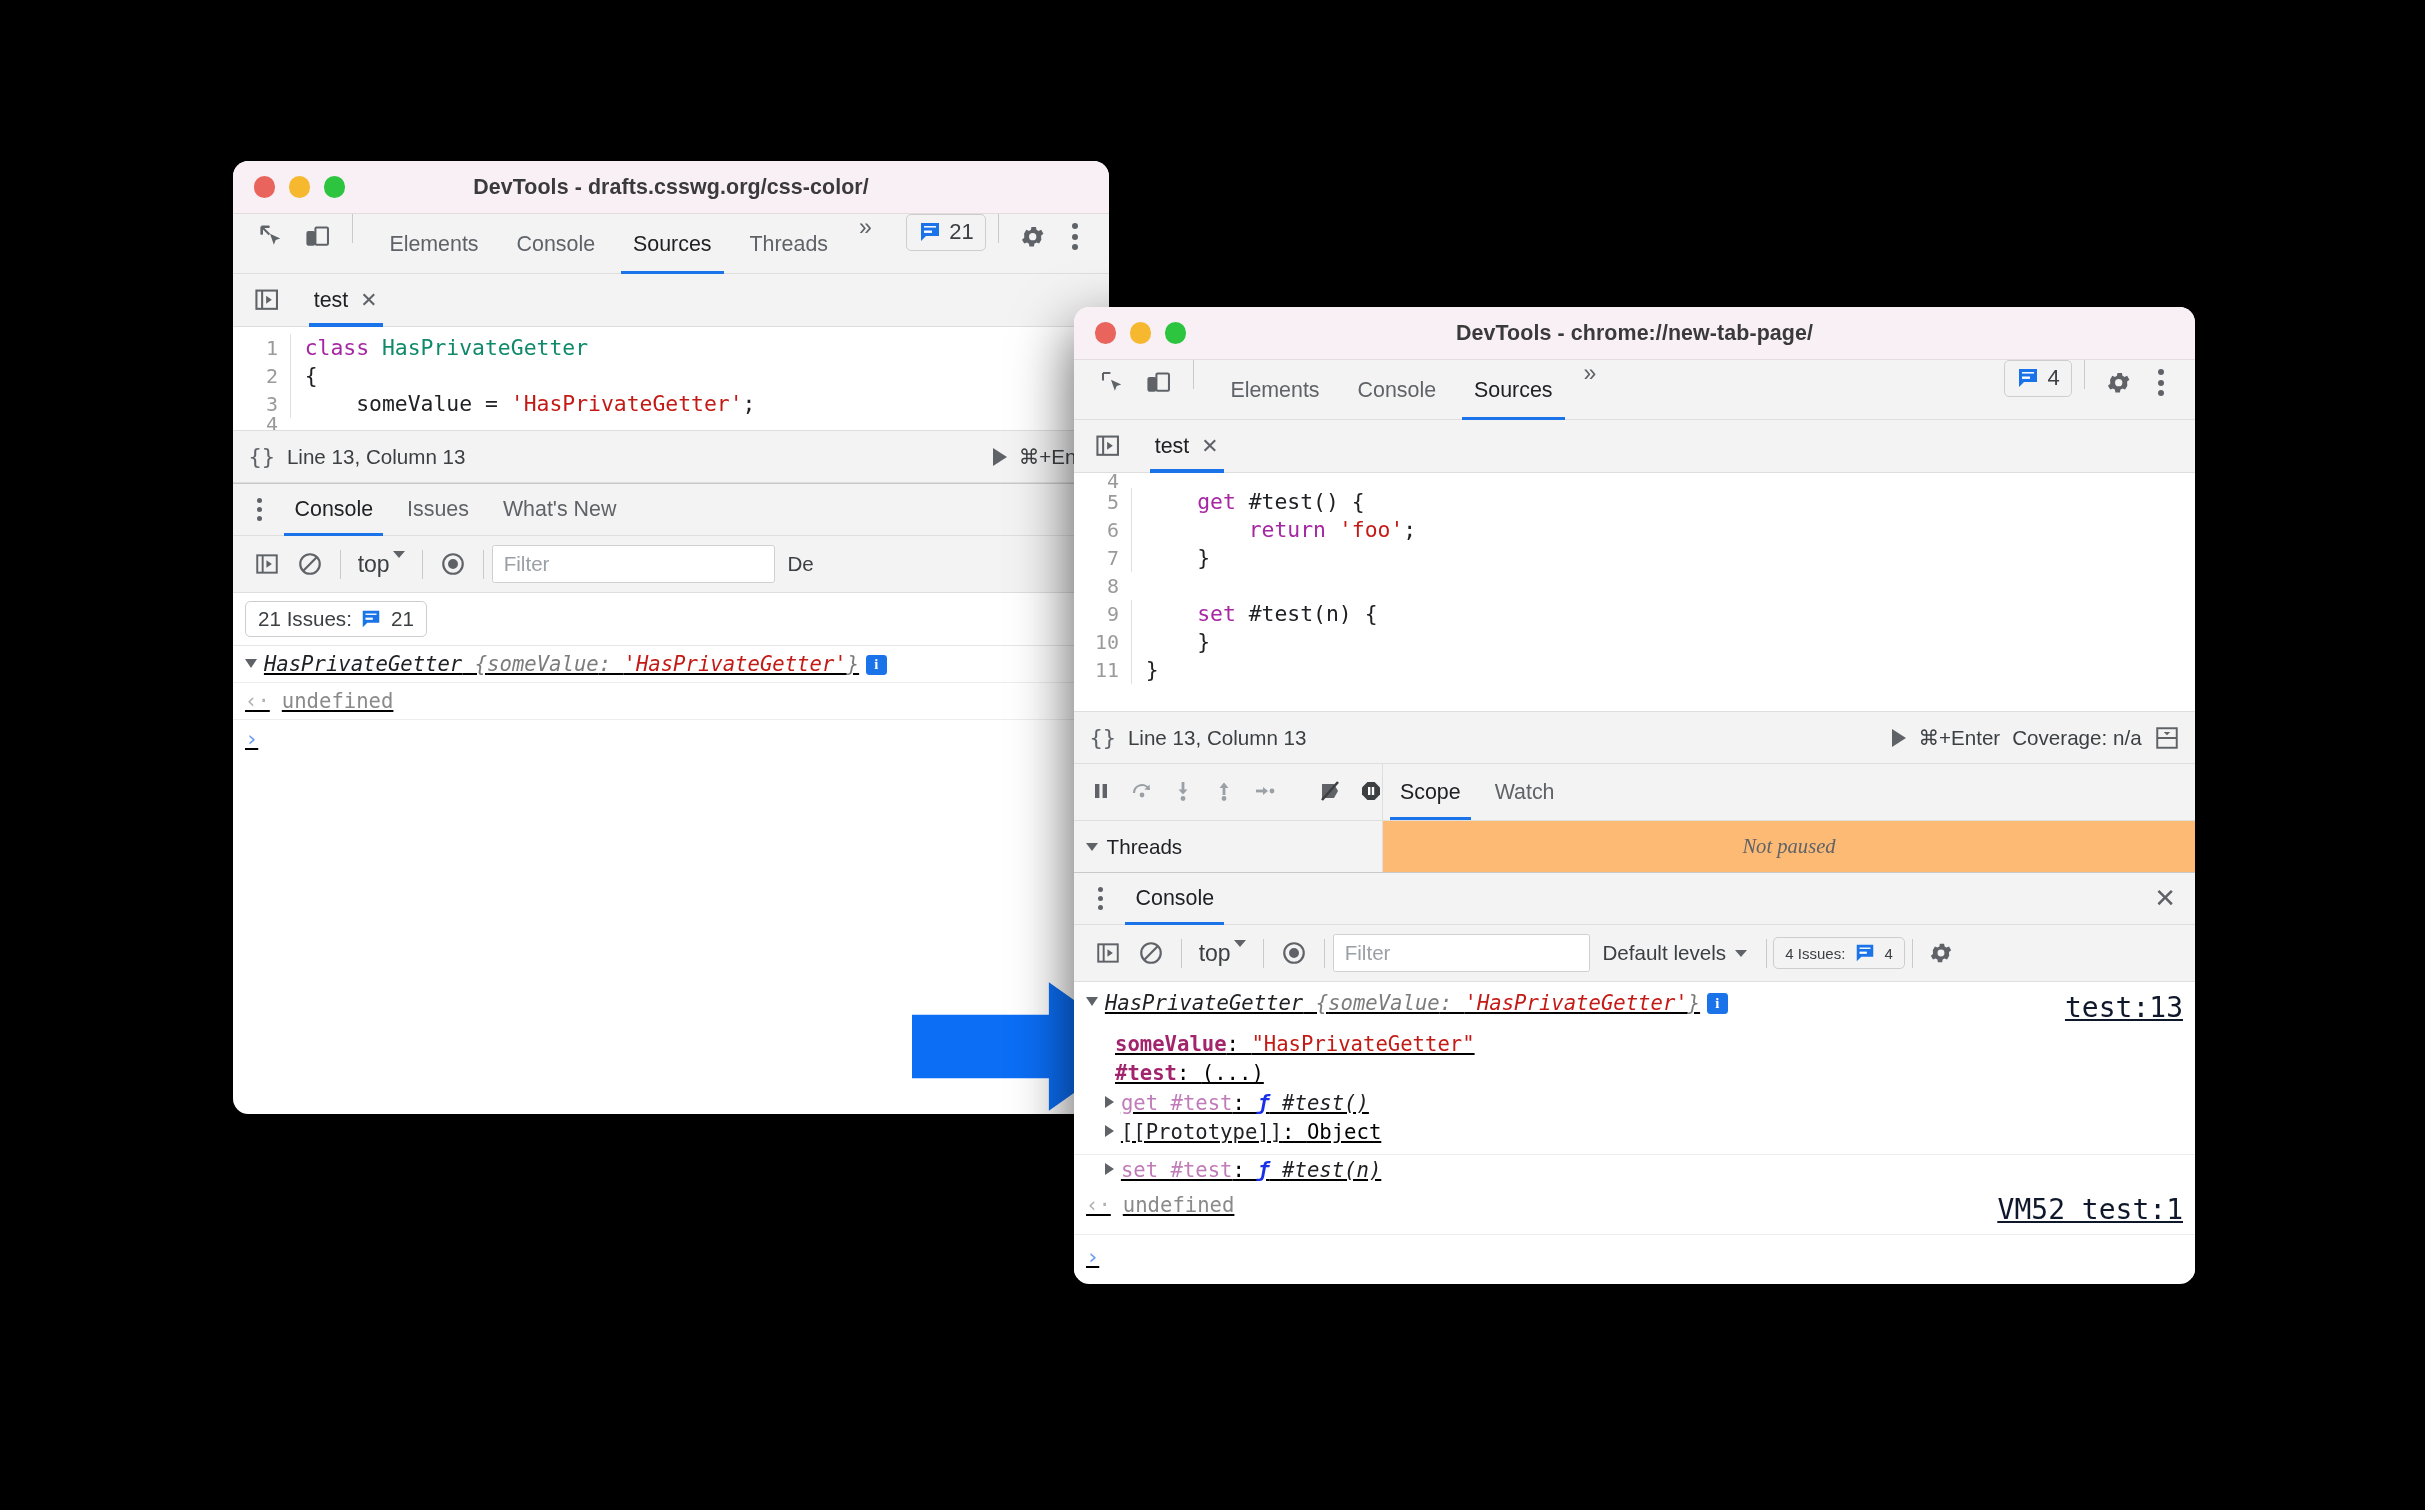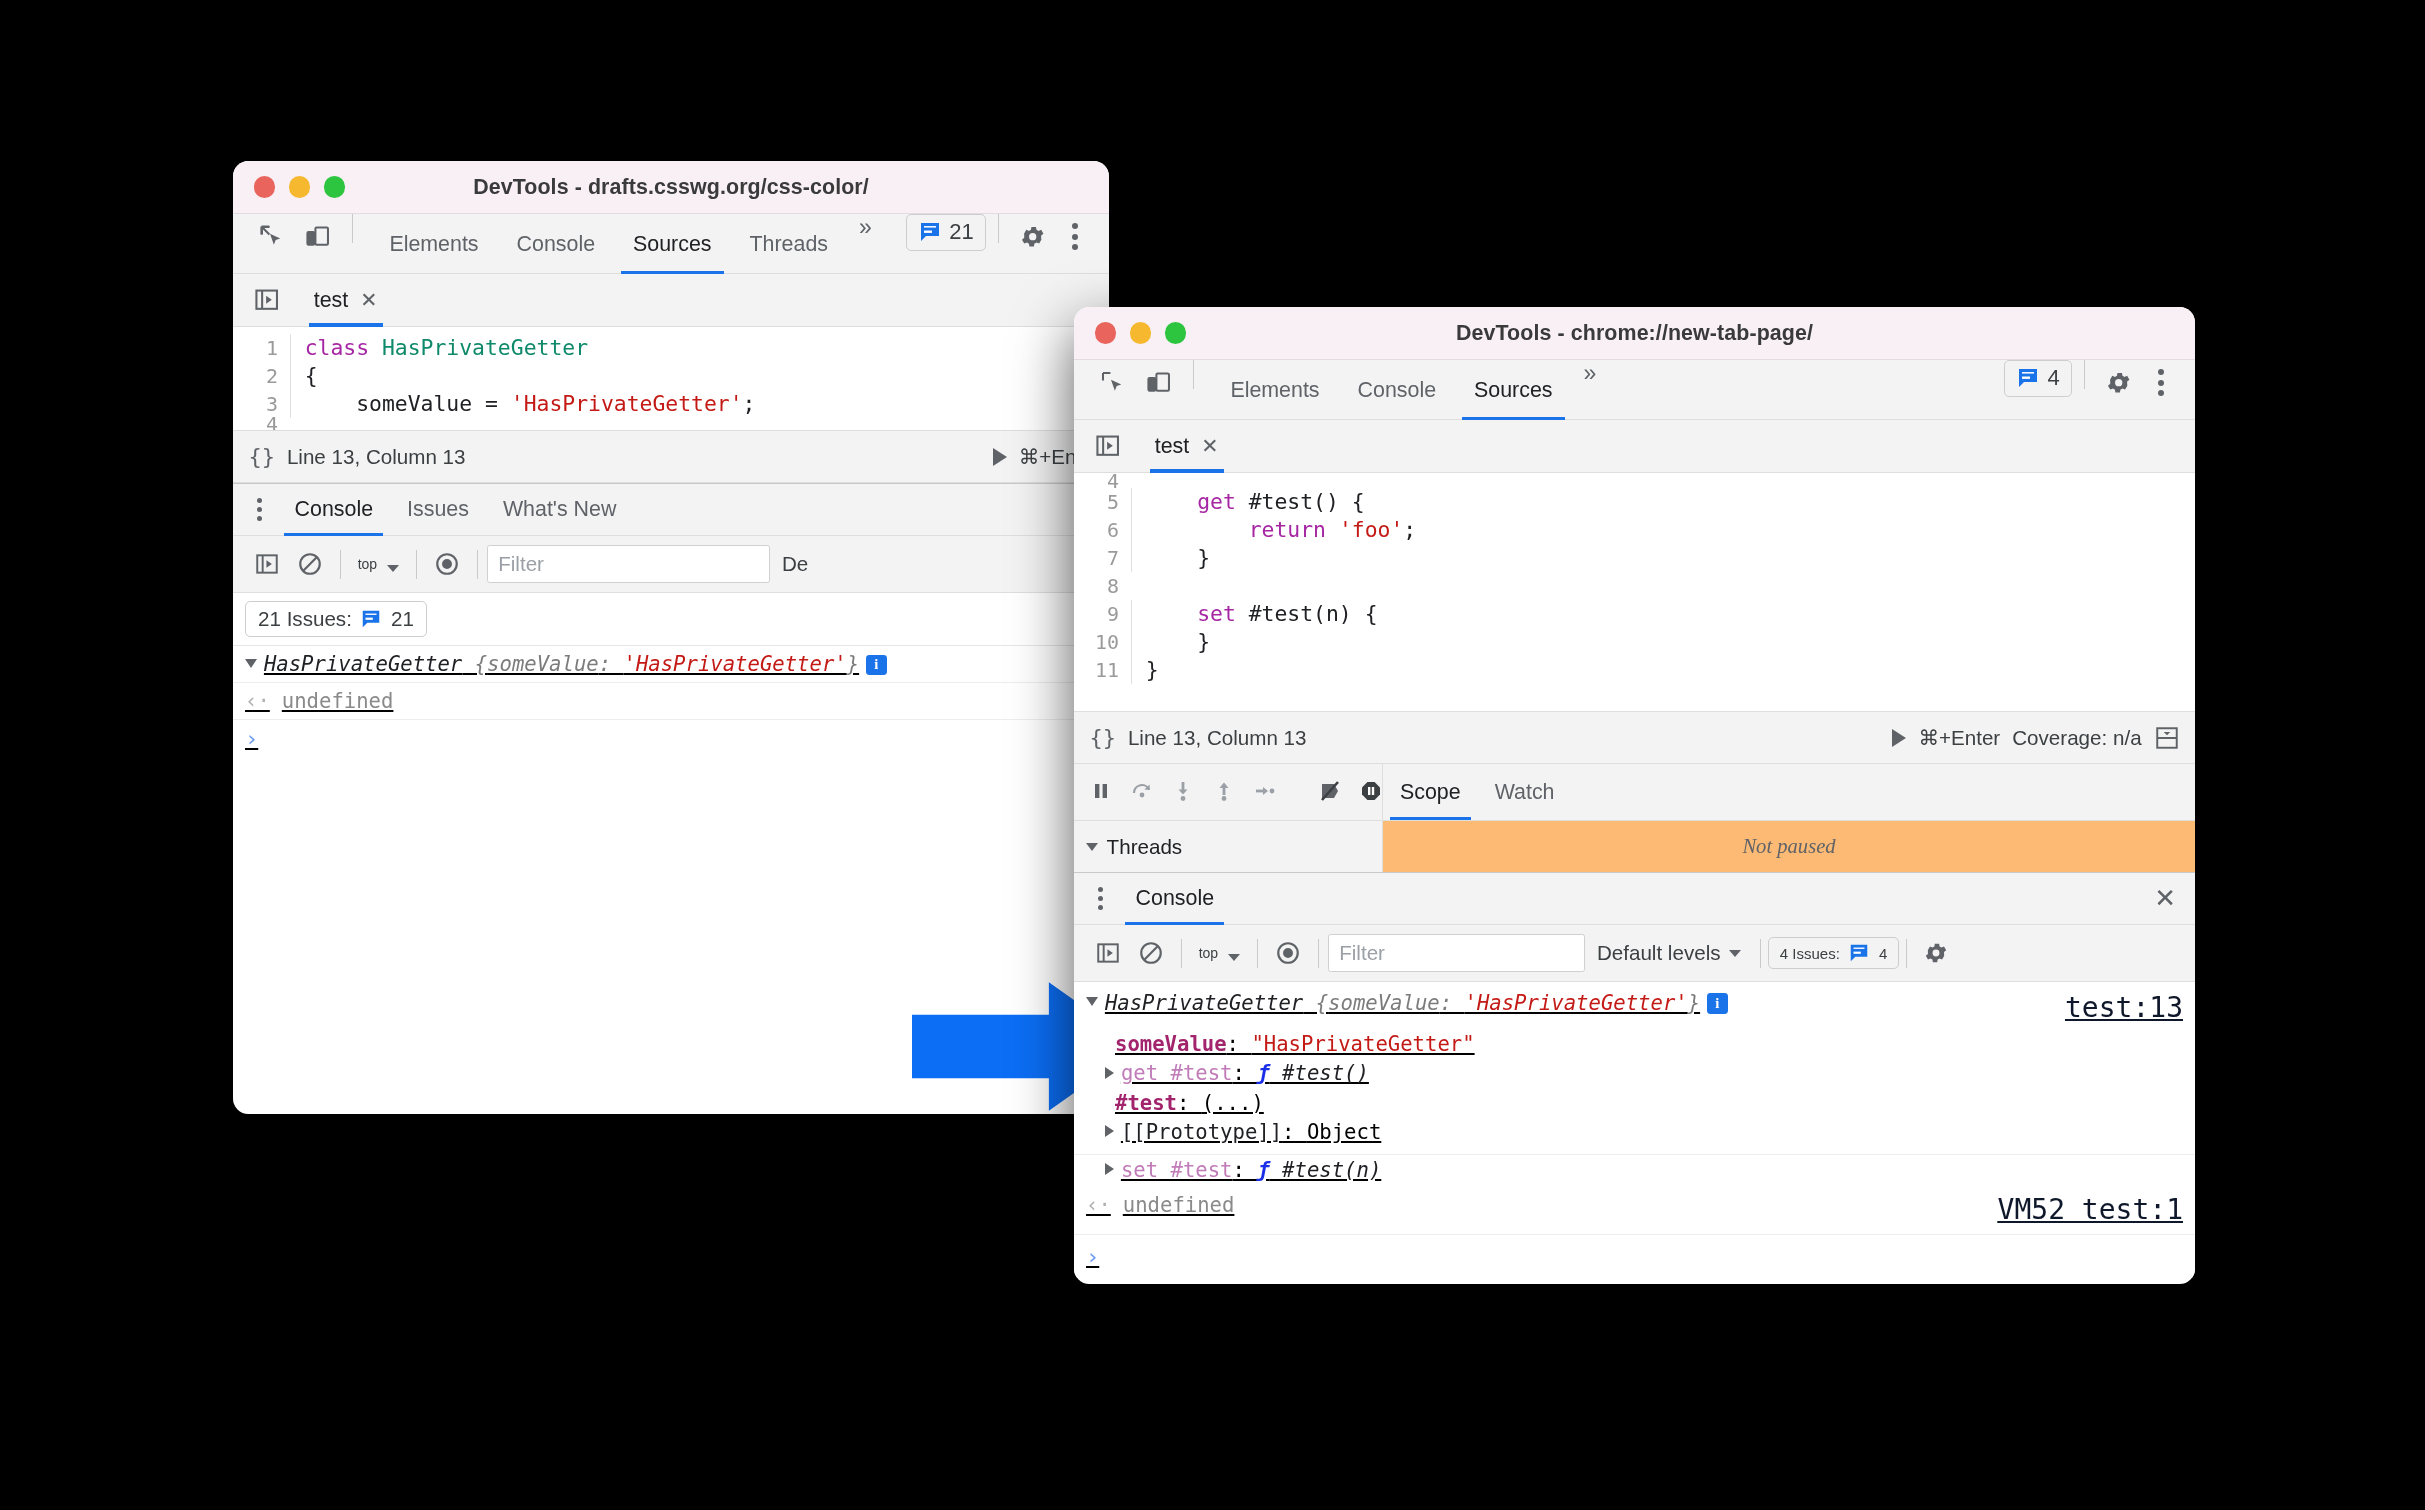--- a/index.html
+++ b/index.html
@@ -137,21 +137,21 @@
   .drawer-kebab { width: 36px; height: 46px; display:flex;flex-direction:column;align-items:center;justify-content:center;gap:4.3px;}
   .drawer-kebab i { width:5.1px;height:5.1px;border-radius:50%;background:#5f6368;display:block;}
   .dwtab { display:flex;align-items:center;height:53px;padding: 0 17px;font-size:21.4px;color:#5f6368;position:relative;}
   .dwtab.active { color:#202124; }
   .dwtab.active::after{content:"";position:absolute;left:6.9px;right:6.9px;bottom:0;height:3.4px;background:#1a73e8;}
   .dw-close { font-size: 26px; color:#5f6368; padding: 0 19px; }
 
   .console-toolbar { height: 57px; background: #f3f3f3; border-bottom:0.9px solid #dededc;
                      display:flex; align-items:center; padding: 0 12px; gap: 0; }
   .ct-icon { width: 43px; height:43px; display:flex;align-items:center;justify-content:center; }
-  .ctx-sel { display:flex;align-items:flex-end;gap:10px;font-size:14px;color:#3c4043;padding:0 8.6px;}
+  .ctx-sel { display:flex;align-items:flex-start;gap:3px;font-size:23px;color:#3c4043;padding:0 8.6px;}
   .tri-d { width:0;height:0;border-top:7.7px solid #5f6368;border-left:6px solid transparent;border-right:6px solid transparent;}
   .filter-box { height: 38px; border:0.9px solid #d0d0d0; background:#fff; border-radius:2.6px;
                 display:flex; align-items:center; padding: 0 10.3px; font-size:20.6px; color:#9aa0a6;
                 min-width: 257px; }
   .levels { display:flex;align-items:center;gap:8.6px;font-size:20.6px;color:#3c4043;padding: 0 12px;}
   .issues-pill { display:flex;align-items:center;gap:8.6px;border:0.9px solid #cdcdcd;border-radius:5.1px;
                  padding: 4.3px 11px; font-size:15px;color:#3c4043; }
 
   .issues-row { height: 53px; background: #fff; border-bottom: 0.9px solid #e6e6e6;
                 display:flex; align-items:center; padding-left: 12px; }
@@ -632,25 +632,25 @@
       <div class="msg" style="padding-top:8.6px;">
         <div class="msg-main"><span class="tri-dn"></span><span class="obj-name">HasPrivateGetter</span><span class="obj-prop"> {</span><span class="obj-prop">someValue</span><span class="obj-prop">: </span><span class="obj-str">'HasPrivateGetter'</span><span class="obj-prop">}</span><span class="info-i">i</span></div>
         <a class="src-link">test:13</a>
       </div>
 
       <div class="msg" style="padding:2.6px 12px;">
         <div class="msg-main indent1"><span class="key-own">someValue</span><span>: </span><span class="val-str">"HasPrivateGetter"</span></div>
       </div>
 
       <div class="msg" style="padding:2.6px 12px;">
+        <div class="msg-main indent1"><span class="key-own">#test</span><span>: </span><span>(...)</span></div>
+      </div>
+
+      <div class="msg" style="padding:2.6px 12px;">
         <div class="msg-main" style="padding-left:19px;"><span class="tri-r"></span><span class="key-acc">get #test</span><span>: </span><span class="fn-f">ƒ</span><span class="fn-sig"> #test()</span></div>
-      </div>
-
-      <div class="msg" style="padding:2.6px 12px;">
-        <div class="msg-main indent1"><span class="key-own">#test</span><span>: </span><span>(...)</span></div>
       </div>
 
       <div class="msg sep" style="padding:2.6px 12px 10.3px;">
         <div class="msg-main" style="padding-left:19px;"><span class="tri-r"></span><span class="key-proto">[[Prototype]]</span><span>: </span><span>Object</span></div>
       </div>
 
       <div class="msg" style="padding:2.6px 12px;">
         <div class="msg-main" style="padding-left:19px;"><span class="tri-r"></span><span class="key-acc">set #test</span><span>: </span><span class="fn-f">ƒ</span><span class="fn-sig"> #test(n)</span></div>
       </div>
 

